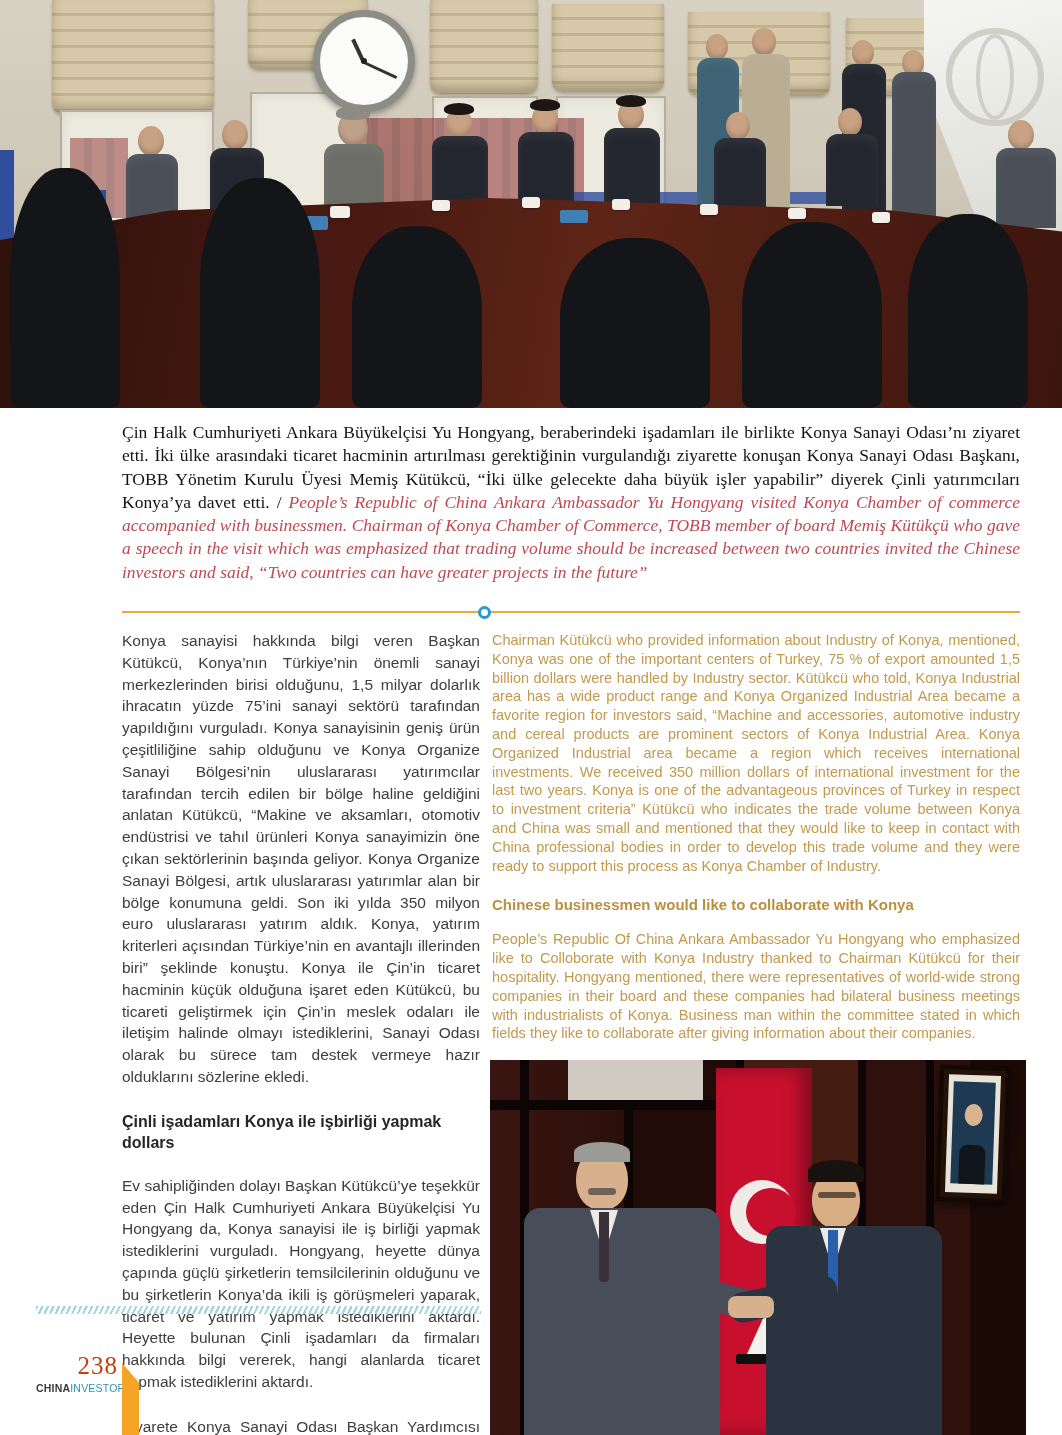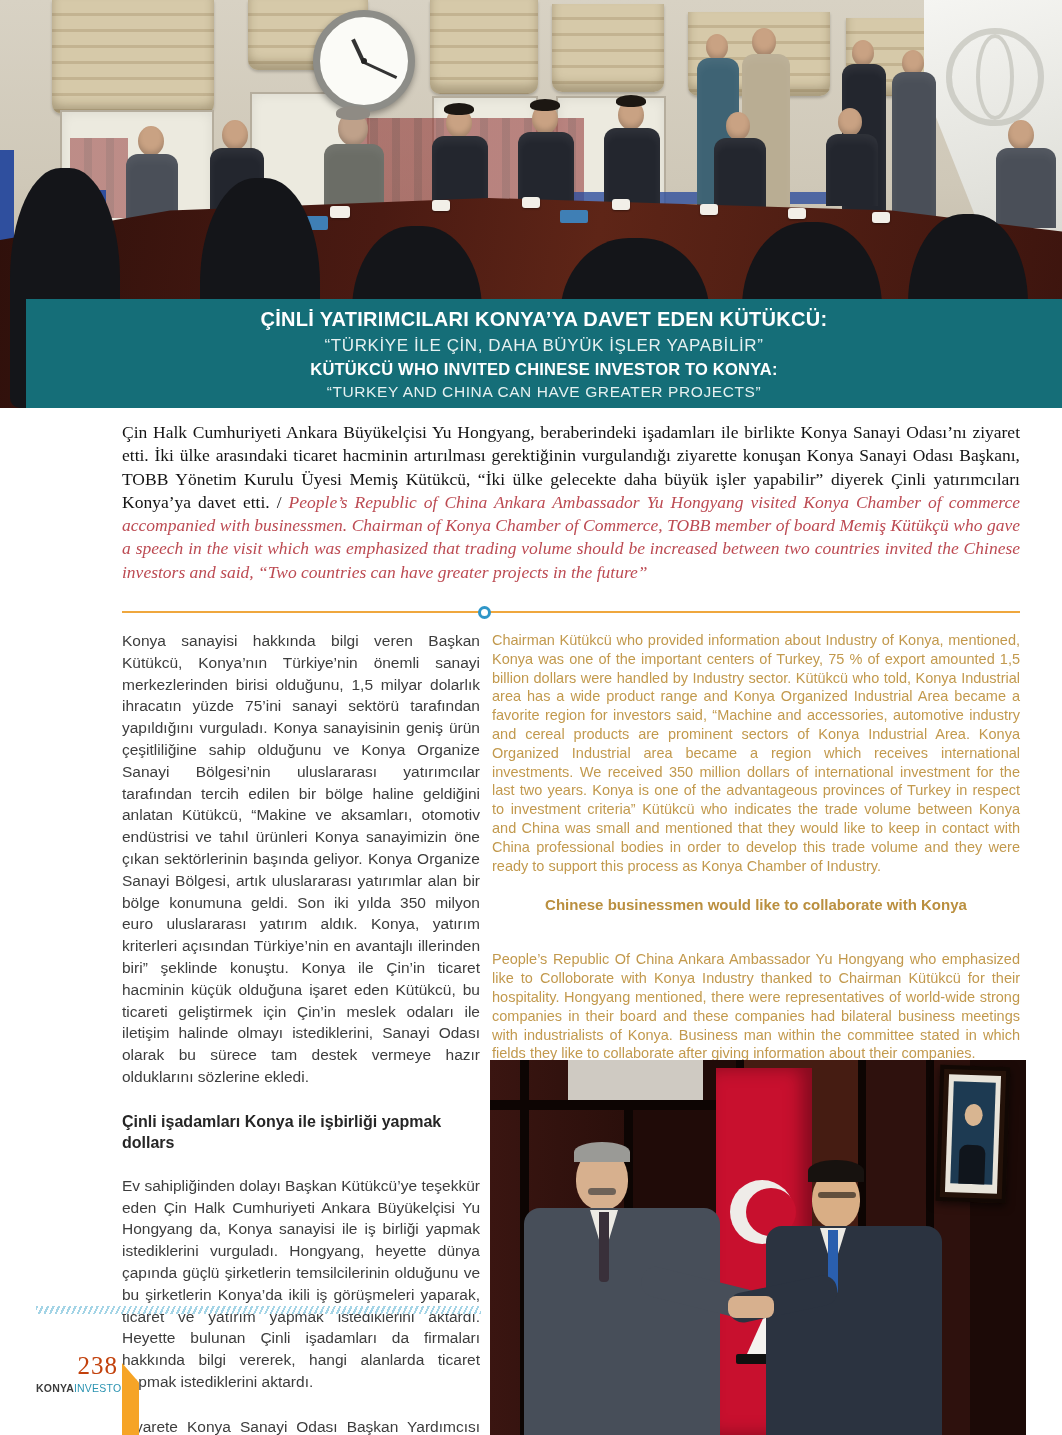--- a/index.html
+++ b/index.html
@@ -60,21 +60,21 @@
          background:#ffffff;border:3px solid #2f96c8;}
 
   
   .col-left{position:absolute;left:122px;top:630px;width:358px;color:#3d3d3d;
             font-size:15.5px;line-height:21.8px;text-align:justify;}
   .col-left p{margin:0 0 23px 0;}
   .col-left h3{margin:0 0 22px 0;font-size:16px;line-height:21px;color:#262626;font-weight:700;text-align:left;}
   .col-right{position:absolute;left:492px;top:631px;width:528px;color:#c2994d;
              font-size:14.5px;line-height:18.8px;text-align:justify;}
   .col-right p{margin:0 0 20px 0;}
-  .col-right h3{margin:0 0 36px 0;font-size:15px;line-height:19px;color:#ba8f3f;font-weight:700;text-align:center;}
+  .col-right h3{margin:0 0 16px 0;font-size:15px;line-height:19px;color:#ba8f3f;font-weight:700;text-align:left;}
 
   
   .hatch{position:absolute;left:36px;top:1306px;width:445px;height:8px;
          background:repeating-linear-gradient(115deg,#a3d4e6 0 2px,#ffffff 2px 5px);}
 
   
   .footer-num{position:absolute;left:36px;top:1352px;width:82px;text-align:right;
               font-family:"Liberation Serif",serif;font-size:25px;letter-spacing:1px;color:#c2410c;}
   .footer-brand{position:absolute;left:36px;top:1382px;width:82px;text-align:right;
               font-size:10.5px;font-weight:700;letter-spacing:.2px;color:#3b3b3b;}
@@ -189,26 +189,20 @@
     <div class="tissue" style="left:560px;top:210px;width:28px;height:13px;"></div>
 
     <div class="back-sil" style="left:10px;top:168px;width:110px;height:240px;"></div>
     <div class="back-sil" style="left:200px;top:178px;width:120px;height:230px;"></div>
     <div class="back-sil" style="left:352px;top:226px;width:130px;height:182px;"></div>
     <div class="back-sil" style="left:560px;top:238px;width:150px;height:170px;"></div>
     <div class="back-sil" style="left:742px;top:222px;width:140px;height:186px;"></div>
     <div class="back-sil" style="left:908px;top:214px;width:120px;height:194px;"></div>
   </div>
 
-  <div class="banner">
-    <div class="l1">ÇİNLİ YATIRIMCILARI KONYA’YA DAVET EDEN KÜTÜKCÜ:</div>
-    <div class="l2">“TÜRKİYE İLE ÇİN, DAHA BÜYÜK İŞLER YAPABİLİR”</div>
-    <div class="l3">KÜTÜKCÜ WHO INVITED CHINESE INVESTOR TO KONYA:</div>
-    <div class="l4">“TURKEY AND CHINA CAN HAVE GREATER PROJECTS”</div>
-  </div>
 
   <div class="intro">
     <span class="tr">Çin Halk Cumhuriyeti Ankara Büyükelçisi Yu Hongyang, beraberindeki işadamları ile birlikte Konya Sanayi Odası’nı ziyaret etti. İki ülke arasındaki ticaret hacminin artırılması gerektiğinin vurgulandığı ziyarette konuşan Konya Sanayi Odası Başkanı, TOBB Yönetim Kurulu Üyesi Memiş Kütükcü, “İki ülke gelecekte daha büyük işler yapabilir” diyerek Çinli yatırımcıları Konya’ya davet etti.</span><span class="sep"> / </span><span class="en">People’s Republic of China Ankara Ambassador Yu Hongyang visited Konya Chamber of commerce accompanied with businessmen. Chairman of Konya Chamber of Commerce, TOBB member of board Memiş Kütükçü who gave a speech in the visit which was emphasized that trading volume should be increased between two countries invited the Chinese investors and said, “Two countries can have greater projects in the future”</span>
   </div>
 
   <div class="divider">
     <span class="dot"></span>
   </div>
 
   <div class="col-left">
@@ -221,21 +215,21 @@
   <div class="col-right">
     <p>Chairman Kütükcü who provided information about Industry of Konya, mentioned, Konya was one of the important centers of Turkey, 75 % of export amounted 1,5 billion dollars were handled by Industry sector. Kütükcü who told, Konya Industrial area has a wide product range and Konya Organized Industrial Area became a favorite region for investors said, “Machine and accessories, automotive industry and cereal products are prominent sectors of Konya Industrial Area. Konya Organized Industrial area became a region which receives international investments. We received 350 million dollars of international investment for the last two years. Konya is one of the advantageous provinces of Turkey in respect to investment criteria” Kütükcü who indicates the trade volume between Konya and China was small and mentioned that they would like to keep in contact with China professional bodies in order to develop this trade volume and they were ready to support this process as Konya Chamber of Industry.</p>
     <h3>Chinese businessmen would like to collaborate with Konya</h3>
     <p>People’s Republic Of China Ankara Ambassador Yu Hongyang who emphasized like to Colloborate with Konya Industry thanked to Chairman Kütükcü for their hospitality. Hongyang mentioned, there were representatives of world-wide strong companies in their board and these companies had bilateral business meetings with industrialists of Konya. Business man within the committee stated in which fields they like to collaborate after giving information about their companies.</p>
   </div>
 
   <div class="hatch"></div>
 
   <div class="footer-num">238</div>
   <div class="footer-brand">
-    <span>KONYA</span><span class="accent">INVESTOR</span>
+    <span>CHINA</span><span class="accent">INVESTOR</span>
   </div>
   <div class="ribbon"></div>
 
   <div class="photo-bottom">
     <div class="panel" style="left:0;width:138px;background:linear-gradient(90deg,#3a1511,#2a0f0b);"></div>
     <div class="panel" style="left:138px;width:112px;background:#200b08;"></div>
     <div class="panel" style="left:250px;width:122px;background:#451c12;"></div>
     <div class="panel" style="left:372px;width:108px;background:#2e110d;"></div>
     <div class="panel" style="left:480px;width:56px;background:#1c0a07;"></div>
     <div class="beam" style="left:30px;top:0;width:9px;height:100%;"></div>

